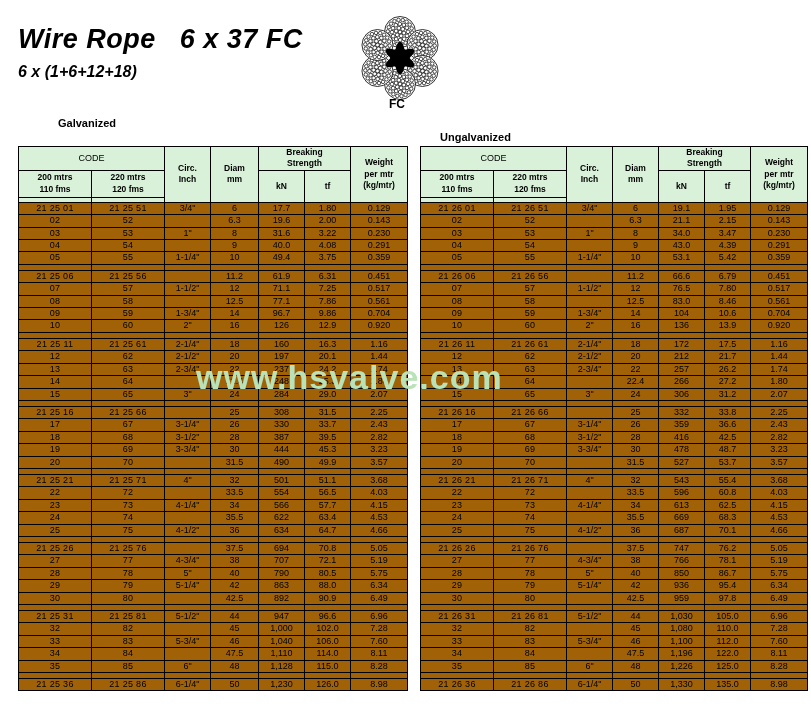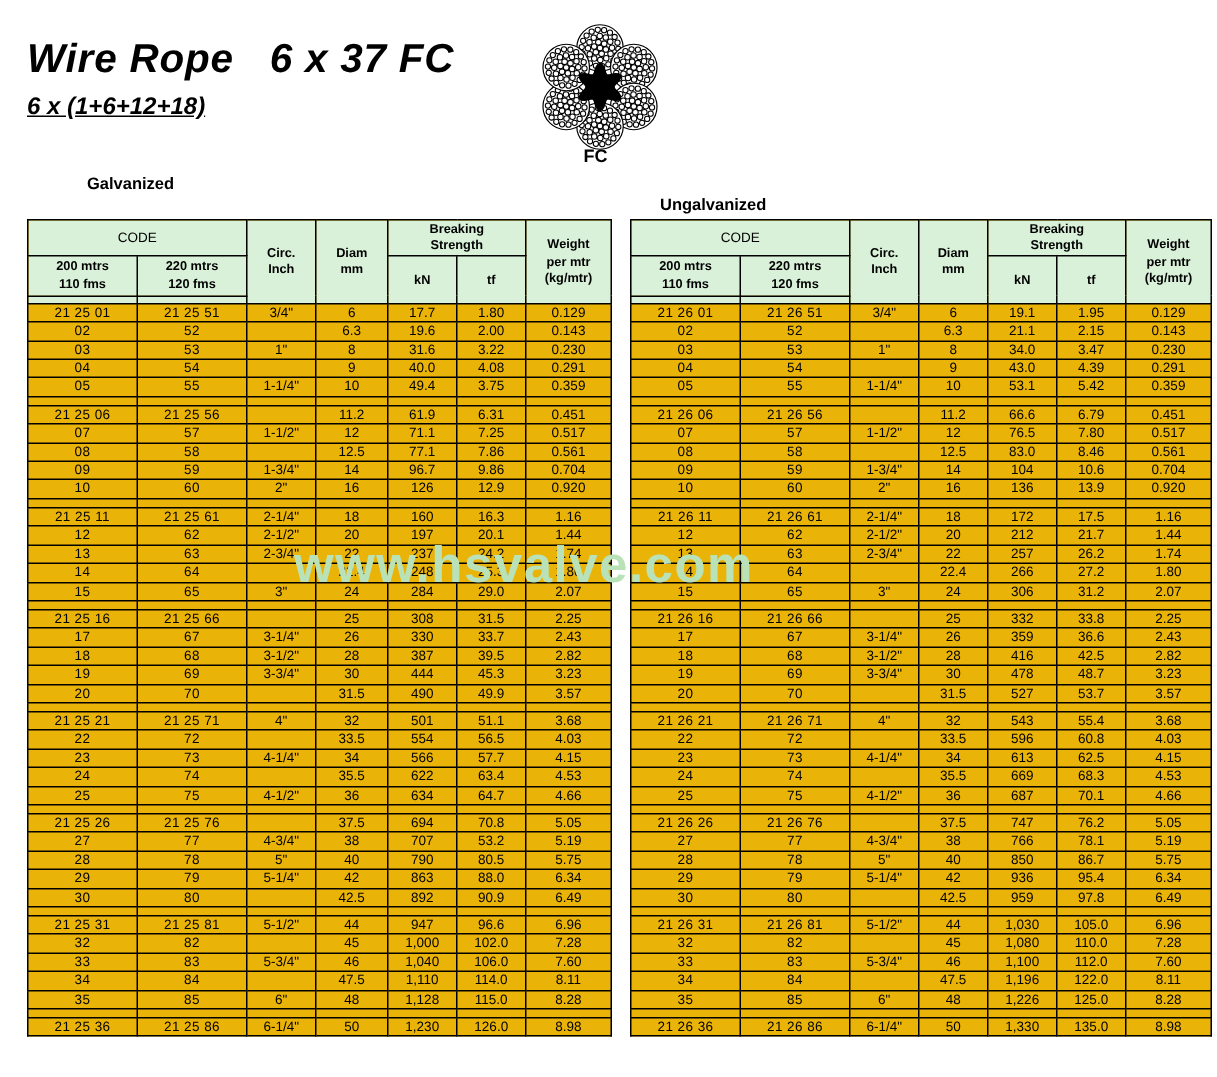--- a/index.html
+++ b/index.html
@@ -14,21 +14,21 @@
   
   #header{position:absolute;left:0;top:0;width:679px;height:120px;}
   #title{
     position:absolute;left:18px;top:24px;
     font-size:27px;font-weight:bold;font-style:italic;
     letter-spacing:0.5px;
     white-space:pre;
   }
   #subtitle{
     position:absolute;left:18px;top:63px;
-    font-size:16px;font-weight:bold;font-style:italic;text-decoration:underline;
+    font-size:16px;font-weight:bold;font-style:italic;
   }
   #galv-label{position:absolute;left:18px;top:117px;font-size:11px;font-weight:bold;margin-left:40px;}
   #ungalv-label{position:absolute;left:428px;top:131px;font-size:11px;font-weight:bold;padding-left:12px;}
 
   
   #rope-figure{position:absolute;left:355px;top:14px;width:90px;height:100px;}
   #fc-label{position:absolute;left:389px;top:97px;font-size:12px;font-weight:bold;text-align:right;}
 
   
   #watermark{
@@ -41,21 +41,21 @@
     white-space:nowrap;
   }
 
   
   .tbl-wrap{position:absolute;top:146px;}
   #tbl-galv{left:18px;}
   #tbl-ungalv{left:420px;}
   table.spec{
     border-collapse:collapse;
     font-size:9px;
-    background:#eab308;
+    background:#a16207;
     table-layout:fixed;
   }
   table.spec th, table.spec td{
     border:1px solid #000;
     padding:0;
     text-align:center;
     vertical-align:middle;
     font-weight:normal;
     line-height:11.4px;
   }
@@ -634,21 +634,21 @@
           <td class="cell num bold">694</td>
           <td class="cell num bold">70.8</td>
           <td class="cell num bold">5.05</td>
         </tr>
         <tr>
           <td class="cell code">27</td>
           <td class="cell code">77</td>
           <td class="cell num bold">4-3/4"</td>
           <td class="cell num bold">38</td>
           <td class="cell num bold">707</td>
-          <td class="cell num bold">53.2</td>
+          <td class="cell num bold">72.1</td>
           <td class="cell num bold">5.19</td>
         </tr>
         <tr>
           <td class="cell code">28</td>
           <td class="cell code">78</td>
           <td class="cell num bold">5"</td>
           <td class="cell num bold">40</td>
           <td class="cell num bold">790</td>
           <td class="cell num bold">80.5</td>
           <td class="cell num bold">5.75</td>

